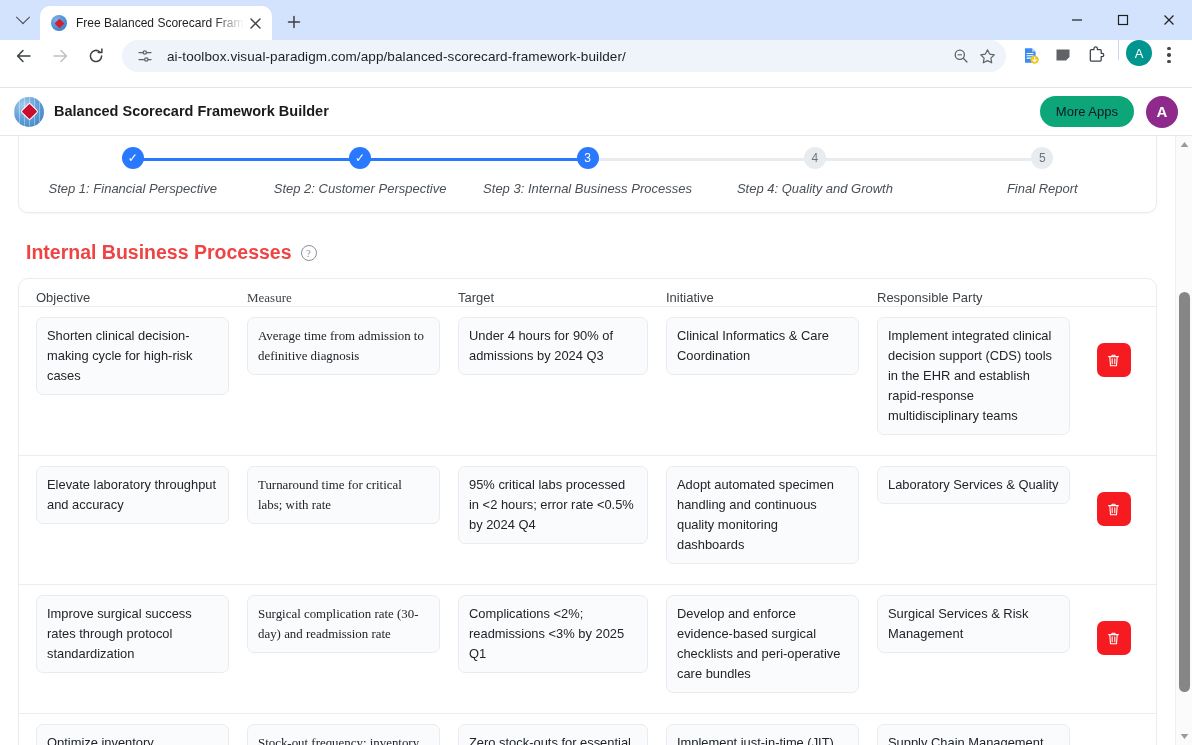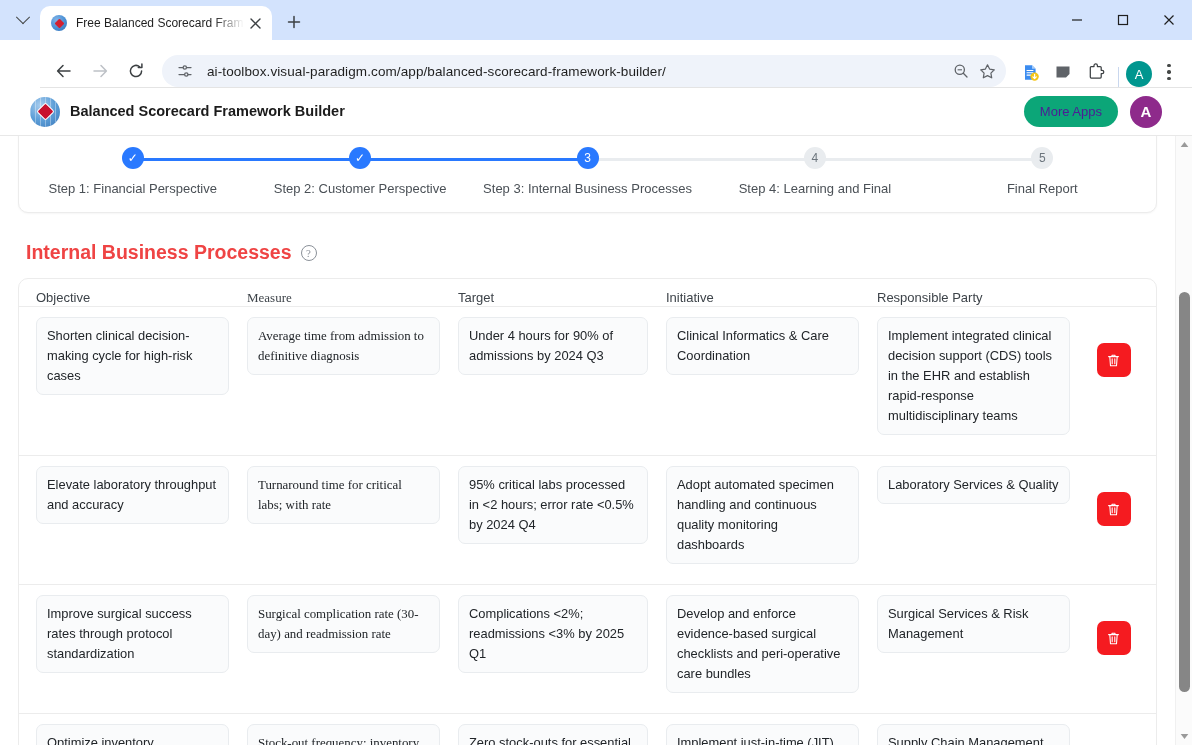--- a/index.html
+++ b/index.html
@@ -39,22 +39,22 @@
   }
   .tab-close { width: 22px; height: 22px; border-radius: 50%; display:flex; align-items:center; justify-content:center;
                flex: 0 0 22px; cursor:pointer; }
   .tab-close svg { display:block; }
   .newtab { width: 28px; height: 28px; margin: 0 0 4px 8px; border-radius: 50%;
             display:flex; align-items:center; justify-content:center; cursor:pointer; }
   .winctrls { position: absolute; right: 0; top: 0; height: 40px; display: flex; }
   .winbtn { width: 46px; height: 40px; display: flex; align-items: center; justify-content: center; cursor: pointer; }
 
   .toolbar {
-    height: 48px; background: #fff; display: flex; align-items: flex-end; padding: 0 8px;
-    flex: 0 0 48px; border-bottom: 1px solid #e4e4e4; margin-left: 40px;
+    height: 48px; background: #fff; display: flex; align-items: flex-start; padding: 0 8px;
+    flex: 0 0 48px; border-bottom: 1px solid #e4e4e4;
   }
   .navbtn { width: 32px; height: 32px; border-radius: 50%; display: flex; align-items: center;
             justify-content: center; margin-right: 4px; cursor: pointer; }
   .omnibox {
     flex: 1; height: 32px; background: #eff3fa; border-radius: 16px; display: flex;
     align-items: center; padding: 0 6px 0 10px; margin: 0 6px; cursor: text;
   }
   .omnibox .urltext { flex: 1; font-size: 13.5px; color: #1f1f1f; padding-left: 9px; letter-spacing: .1px; }
   .obicon { width: 26px; height: 26px; border-radius: 50%; display:flex; align-items:center; justify-content:center; cursor:pointer;}
   .extbtn { width: 30px; height: 30px; border-radius: 50%; display:flex; align-items:center; justify-content:center;
@@ -64,35 +64,35 @@
     font-size: 13px; display: flex; align-items: center; justify-content: center; cursor: pointer; }
   .kebab { width: 30px; height: 30px; display:flex; flex-direction: column; align-items:center; justify-content:center;
            gap:3px; border-radius: 50%; margin-left:2px; cursor:pointer; }
   .kebab i { width: 3.4px; height: 3.4px; border-radius: 50%; background: #444746; display:block; }
 
   
   .app { flex: 1; display: flex; flex-direction: column; background: #fff; overflow: hidden; position: relative; }
 
   .appheader {
     height: 48px; background: #fff; border-bottom: 1px solid #e8e8e8;
-    display: flex; align-items: center; padding: 0 30px; flex: 0 0 48px;
+    display: flex; align-items: center; padding: 0 14px; flex: 0 0 48px;
   }
   .logo { width: 30px; height: 30px; border-radius: 50%; flex: 0 0 30px; margin-right: 10px;
     background: radial-gradient(circle at 34% 28%, #a9cdee 0%, #5e9fd8 48%, #3b79bb 100%);
     display:flex; align-items:center; justify-content:center; position: relative; overflow:hidden;}
   .logo::before { content:""; position:absolute; inset:0; border-radius:50%;
      background: repeating-linear-gradient(to right, rgba(255,255,255,.35) 0 1px, transparent 1px 5px); }
   .logo .gem { width: 13px; height: 13px; background: #c8102e; transform: rotate(45deg); border-radius: 2px;
      position: relative; z-index:1; border: 1.5px solid #fff; }
   .apptitle { font-size: 14.5px; font-weight: bold; color: #1b1b1b; line-height: 17px; }
   .appsub { font-size: 11.5px; color: #6b6b6b; line-height: 15px; margin-top: 1px; }
   .appsub a { color: #6b6b6b; text-decoration: underline; }
   .hdr-spacer { flex: 1; }
   .moreapps {
-    background: #0ca678; color: #4c1d95; font-size: 13px; border: none; border-radius: 18px;
+    background: #0ca678; color: #0f172a; font-size: 13px; border: none; border-radius: 18px;
     padding: 8px 16px; cursor: pointer; font-family: inherit;
   }
   .avatar-app { width: 32px; height: 32px; border-radius: 50%; background: #8e2a8b; color: #fff;
     font-size: 15px; font-weight: bold; display:flex; align-items:center; justify-content:center;
     margin-left: 12px; cursor: pointer; }
 
   .scrollarea { flex: 1; position: relative; background: #fff; overflow: hidden; padding-right: 17px; }
   .inner { padding: 0 18px; }
 
   
@@ -105,21 +105,21 @@
   .step { flex: 1; display: flex; flex-direction: column; align-items: center; position: relative; }
   .dot { width: 22px; height: 22px; border-radius: 50%; background: #e9ecef; color: #6c757d;
      font-size: 12px; display: flex; align-items: center; justify-content: center; position: relative; z-index: 2; }
   .step.done .dot { background: #2979ff; color: #fff; }
   .step.active .dot { background: #2979ff; color: #fff; }
   .step .bar { position: absolute; top: 11px; height: 2.5px; background: #e9ecef; z-index: 1; }
   .step .bar.l { left: 0; right: 50%; }
   .step .bar.r { left: 50%; right: 0; }
   .step.done .bar.l, .step.done .bar.r, .step.active .bar.l { background: #2979ff; }
   .step:first-child .bar.l, .step:last-child .bar.r { background: transparent; }
-  .steplabel { margin-top: 12px; font-size: 13px; color: #4a5056; text-align: center; }
+  .steplabel { margin-top: 12px; font-size: 13px; color: #4a5056; text-align: center; font-style: italic; }
 
   
   .section-title-row { display: flex; align-items: center; gap: 9px; margin: 28px 0 14px 8px; }
   .section-title { font-size: 19.5px; font-weight: bold; color: #ef4444; }
   .help-icon { width: 16px; height: 16px; border-radius: 50%; border: 1.3px solid #8b9199;
      color: #8b9199; font-size: 11px; display:flex; align-items:center; justify-content:center;
      cursor: pointer; font-family: "Liberation Serif", serif; }
 
   
   .table { border: 1px solid #ececec; border-radius: 10px; background: #fff; overflow: hidden; }
@@ -293,21 +293,21 @@
             <div class="step active">
               <span class="bar l"></span>
                 <span class="bar r"></span>
               <span class="dot">3</span>
               <span class="steplabel">Step 3: Internal Business Processes</span>
             </div>
             <div class="step">
               <span class="bar l"></span>
                 <span class="bar r"></span>
               <span class="dot">4</span>
-              <span class="steplabel">Step 4: Learning and Final</span>
+              <span class="steplabel">Step 4: Quality and Growth</span>
             </div>
             <div class="step">
               <span class="bar l"></span>
                 <span class="bar r"></span>
               <span class="dot">5</span>
               <span class="steplabel">Final Report</span>
             </div>
           </div>
         </div>
 

